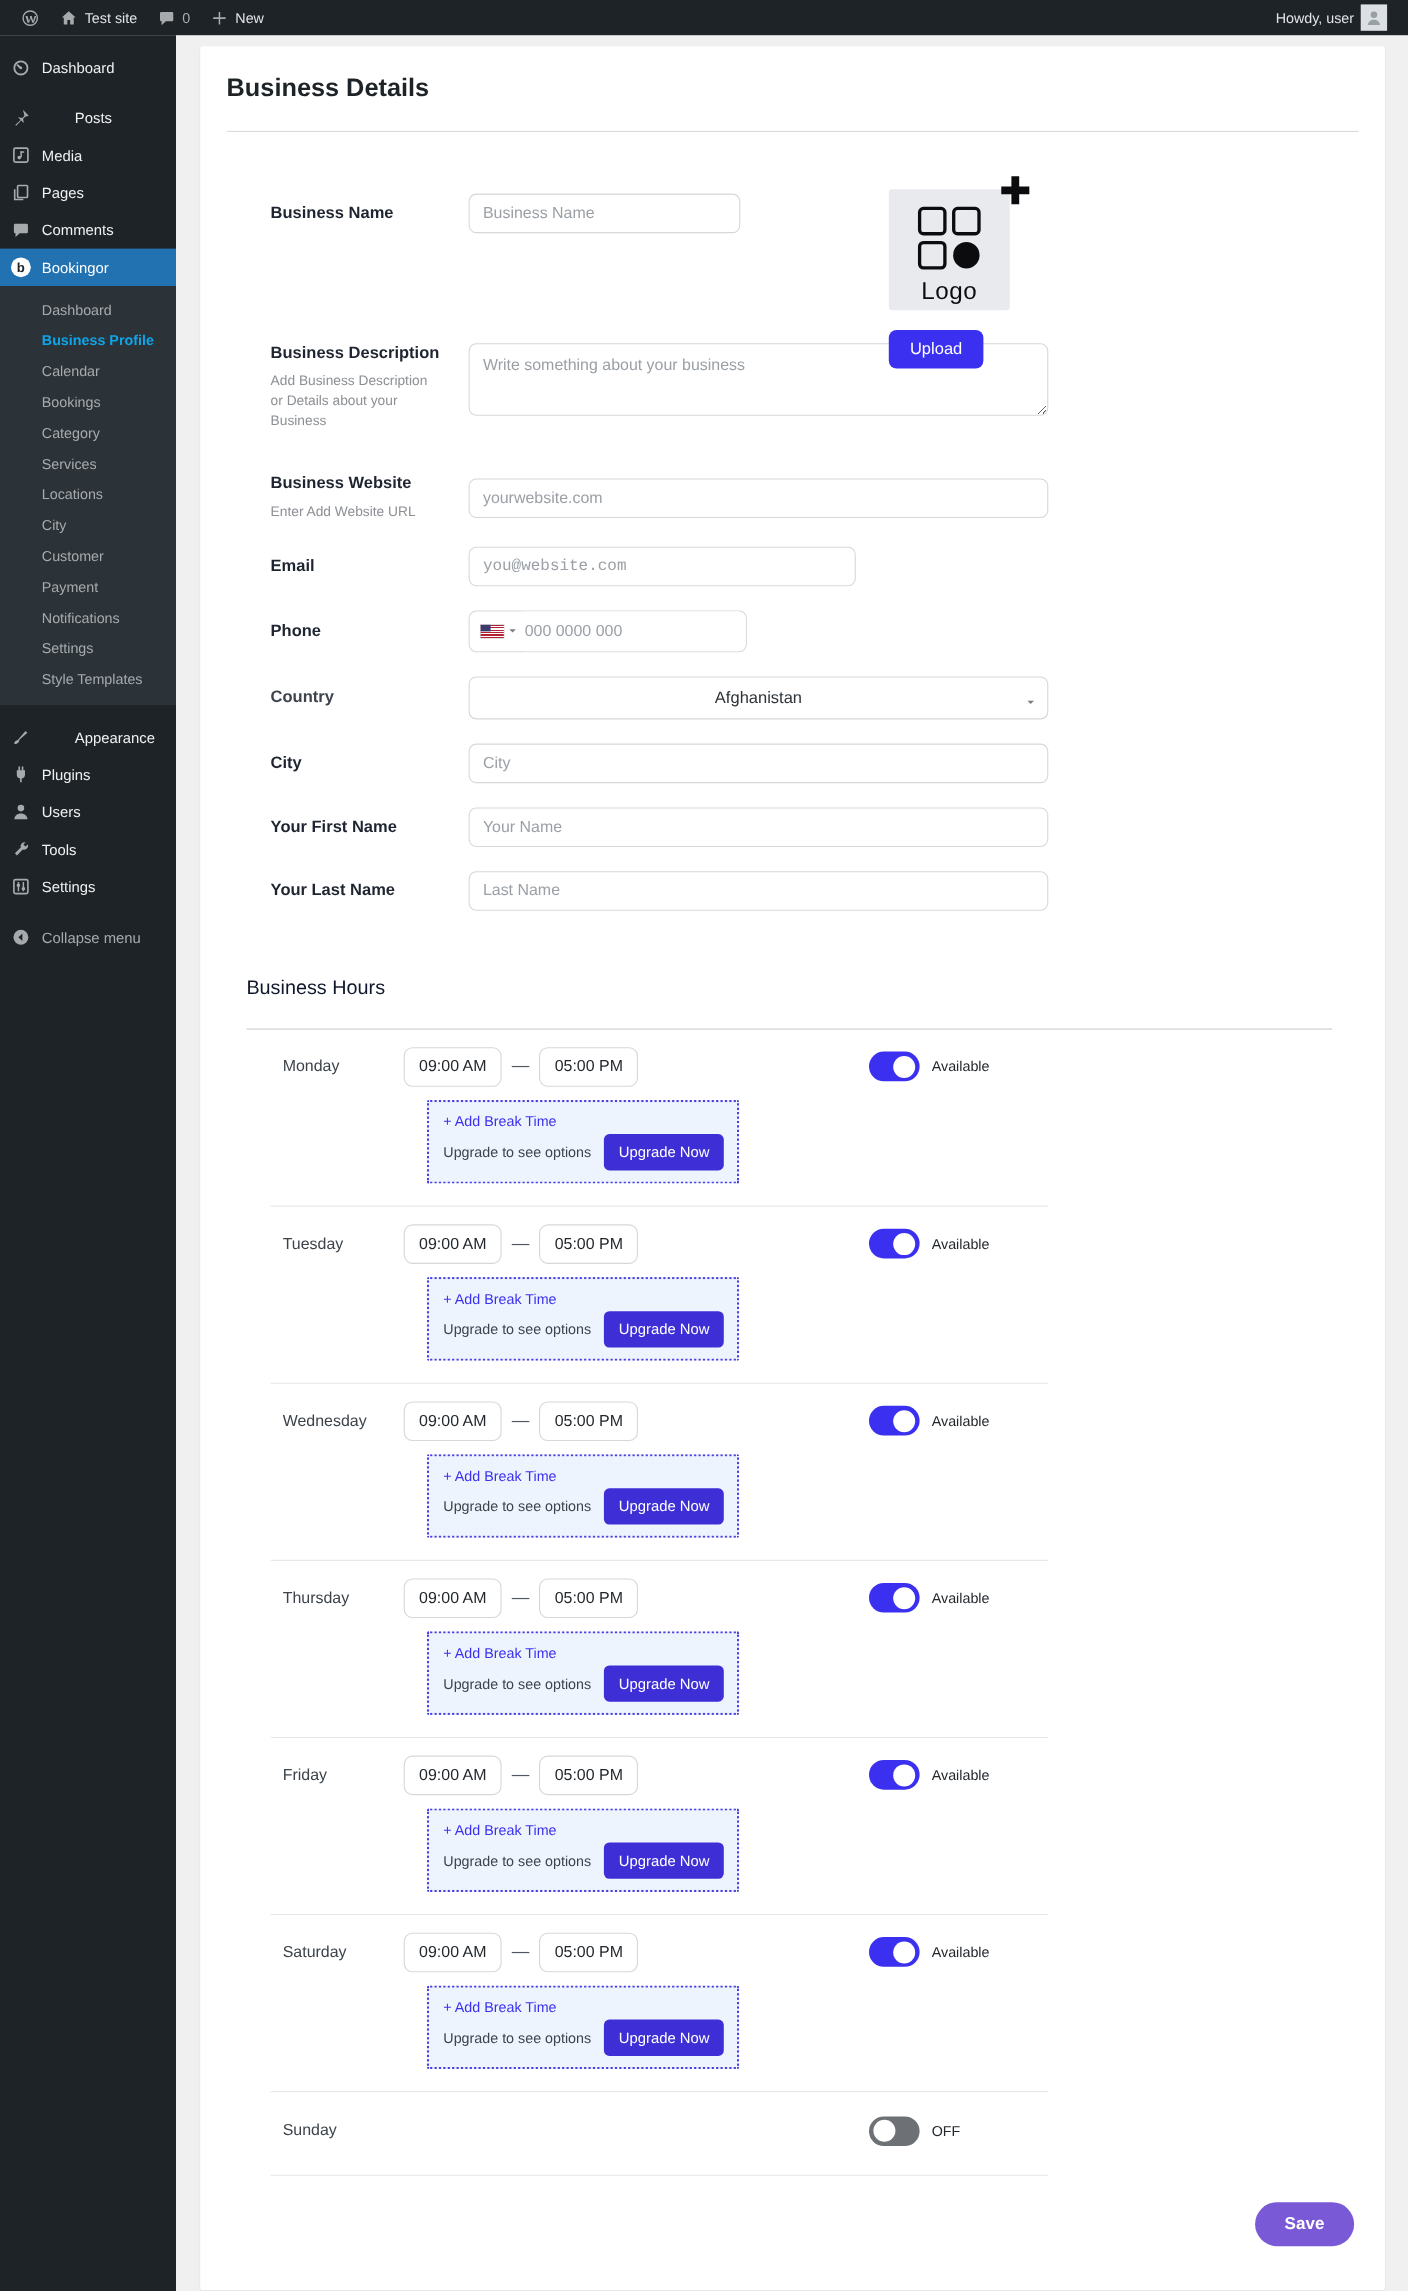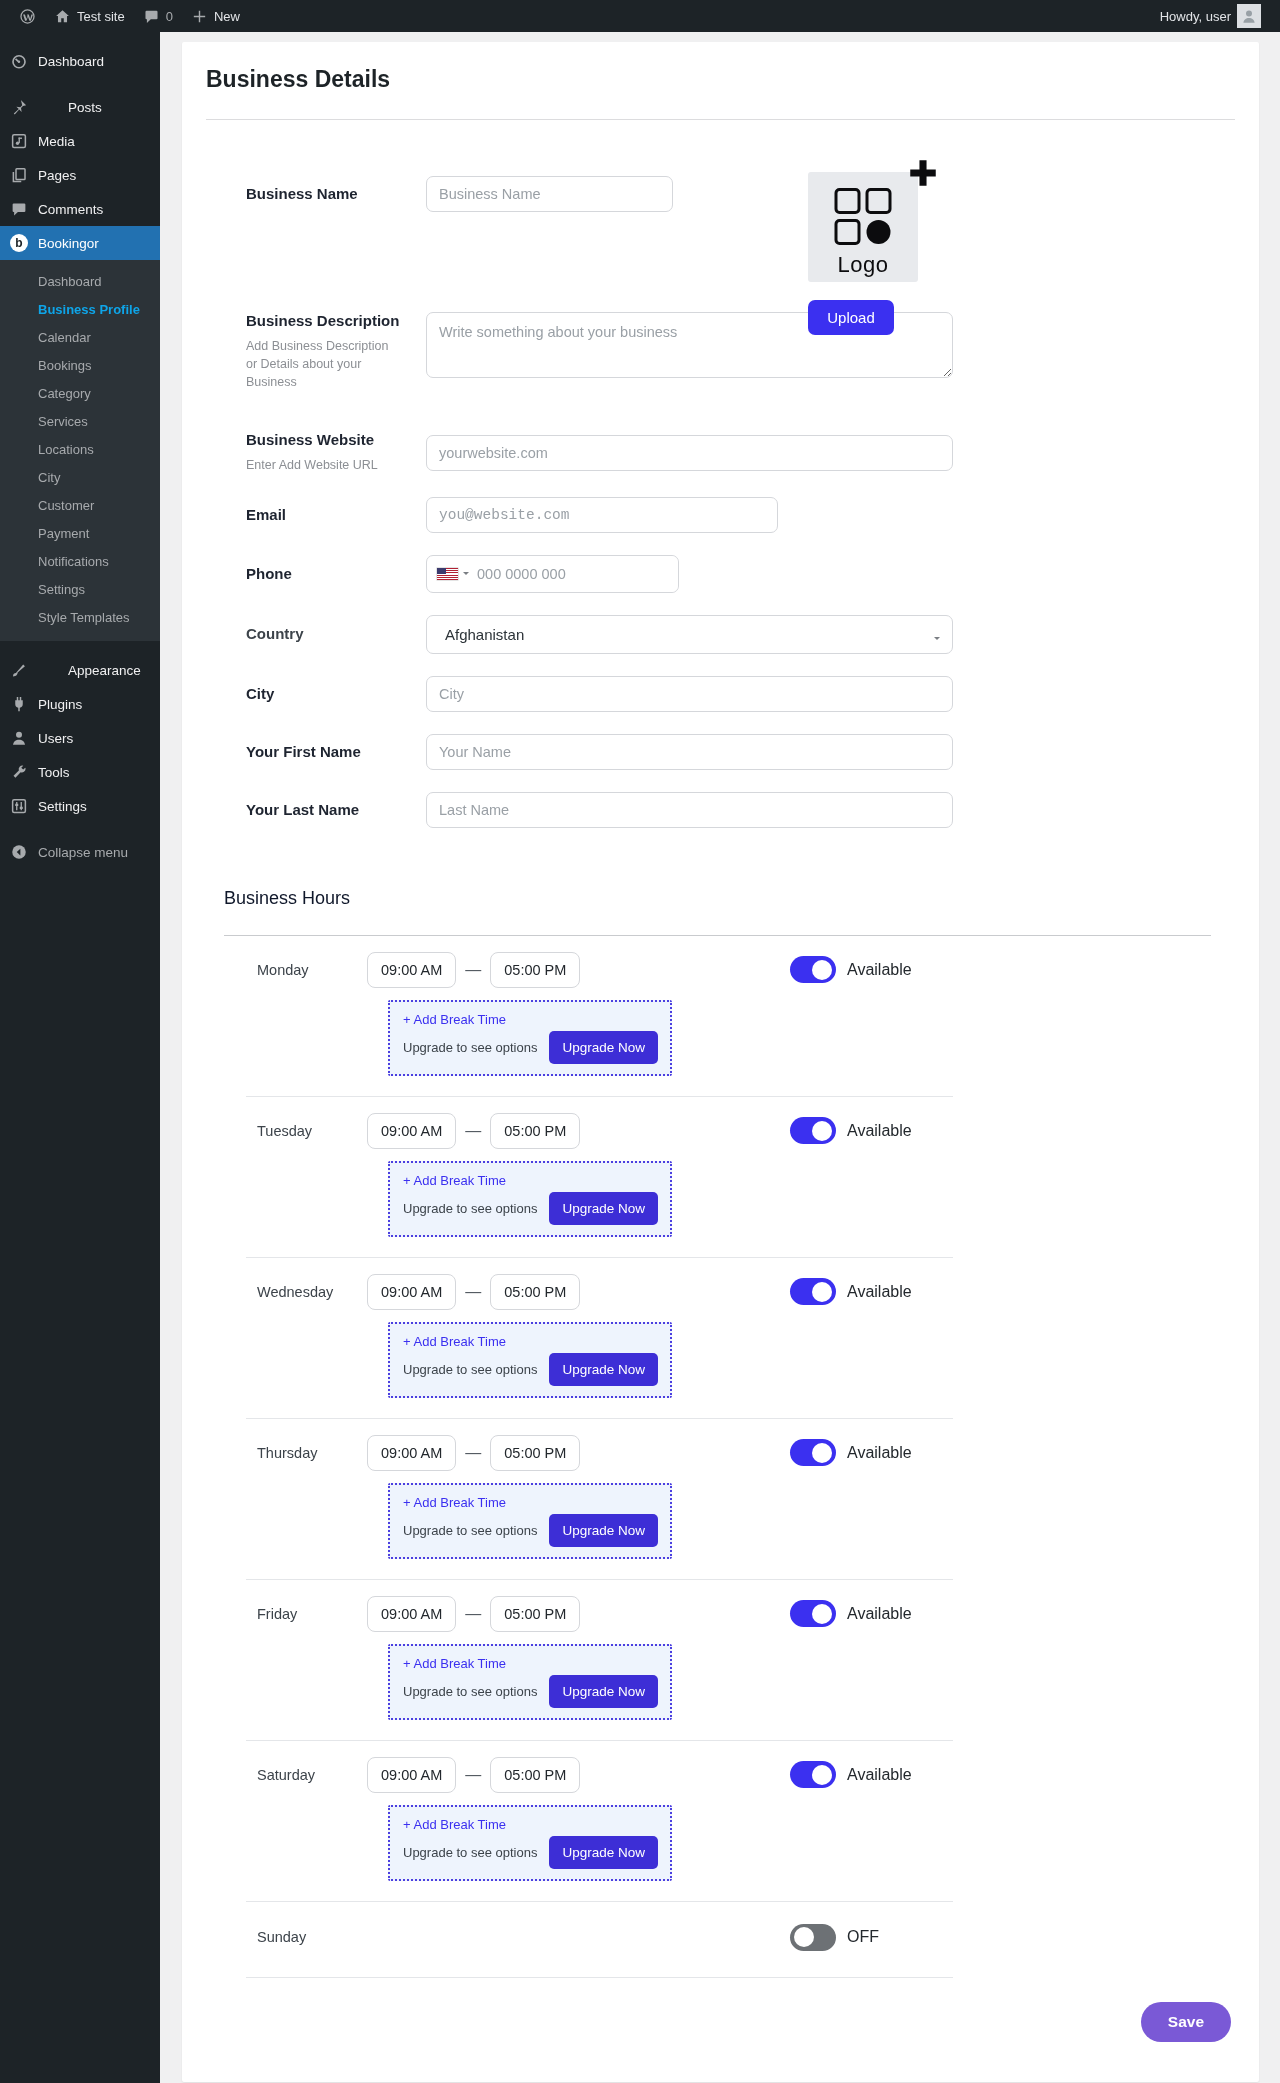--- a/index.html
+++ b/index.html
@@ -76,39 +76,39 @@
 
   .phone-box { display:flex; align-items:center; width:253px; border:1px solid #d5d7db; border-radius:7px; padding:0 0 0 10px; }
   .flag { position:relative; width:21px; height:12px; flex:0 0 21px;
     background:repeating-linear-gradient(#b22234 0 1.1px,#fff 1.1px 2.2px); box-shadow:0 0 0 .5px #c8c8c8; }
   .flag::before { content:""; position:absolute; left:0; top:0; width:9px; height:6.5px; background:#3c3b6e; }
   .caret { width:0; height:0; border:3.5px solid transparent; border-top-color:#7a7e83; margin:3px 0 0 5px; }
   .phone-box input { border:none; outline:none; flex:1; min-width:0; font-size:14.5px; padding:10px 8px; font-family:inherit; border-radius:7px; }
   .phone-box input::placeholder { color:#9aa0a6; }
 
   .select-box { position:relative; display:flex; align-items:center; border:1px solid #d5d7db; border-radius:7px;
-    padding:10px 18px; width:527px; cursor:pointer; font-size:15px; color:#2c3338; }
+    padding:10px 18px; width:527px; cursor:pointer; font-size:15px; color:#2c3338;justify-content:center; }
   .select-box .caret { position:absolute; right:12px; top:18px; }
 
   
   .hours-heading { font-size:18px; color:#0f172a; margin:60px 0 26px 18px; font-weight:400; }
   .heading-hr { border:none; border-top:1px solid #c9cbce; margin:0 24px 0 18px; }
   .hours-rows { width:707px; margin-left:40px; }
   .day-row { border-bottom:1px solid #e4e6e9; padding:16px 0 20px 0; }
   .day-top { display:flex; align-items:center; }
   .day-name { width:121px; flex:0 0 121px; padding-left:11px; font-size:14.5px; color:#3c434a; }
   .time-box { display:inline-flex; align-items:center; justify-content:center; border:1px solid #d5d7db;
     border-radius:8px; padding:9px 13px; font-size:14.5px; color:#23282d; cursor:pointer; background:#fff; }
   .dash { margin:0 9px; color:#50575e; }
   .avail { margin-left:auto; display:flex; align-items:center; gap:11px; width:163px; }
   .toggle { position:relative; width:46px; height:27px; border-radius:14px; background:#6d7175; cursor:pointer; flex:0 0 46px; }
   .toggle .knob { position:absolute; top:3.5px; left:4px; width:20px; height:20px; border-radius:50%; background:#fff; }
   .toggle.on { background:var(--accent); }
   .toggle.on .knob { left:22px; }
-  .avail-label { font-size:16px; color:#23282d; }
+  .avail-label { font-size:13px; color:#23282d; }
   .break-box { margin:12px 0 0 142px; width:284px; border:2px dotted #4b3fe0; background:#eef4fd;
     border-radius:2px; padding:10px 12px 10px 13px; }
   .add-break { display:block; color:var(--accent); font-size:13px; text-decoration:none; cursor:pointer; margin-bottom:4px; }
   .break-row { display:flex; align-items:center; justify-content:space-between; }
   .upgrade-text { font-size:13px; color:#3c434a; }
   .upgrade-btn { background:var(--accent-dark); color:#fff; border:none; border-radius:5px;
     font-size:13.5px; padding:9px 13px; cursor:pointer; font-family:inherit; }
   .day-row.off { padding:22px 0 26px 0; }
   .day-row.off .day-top { align-items:center; }
 

